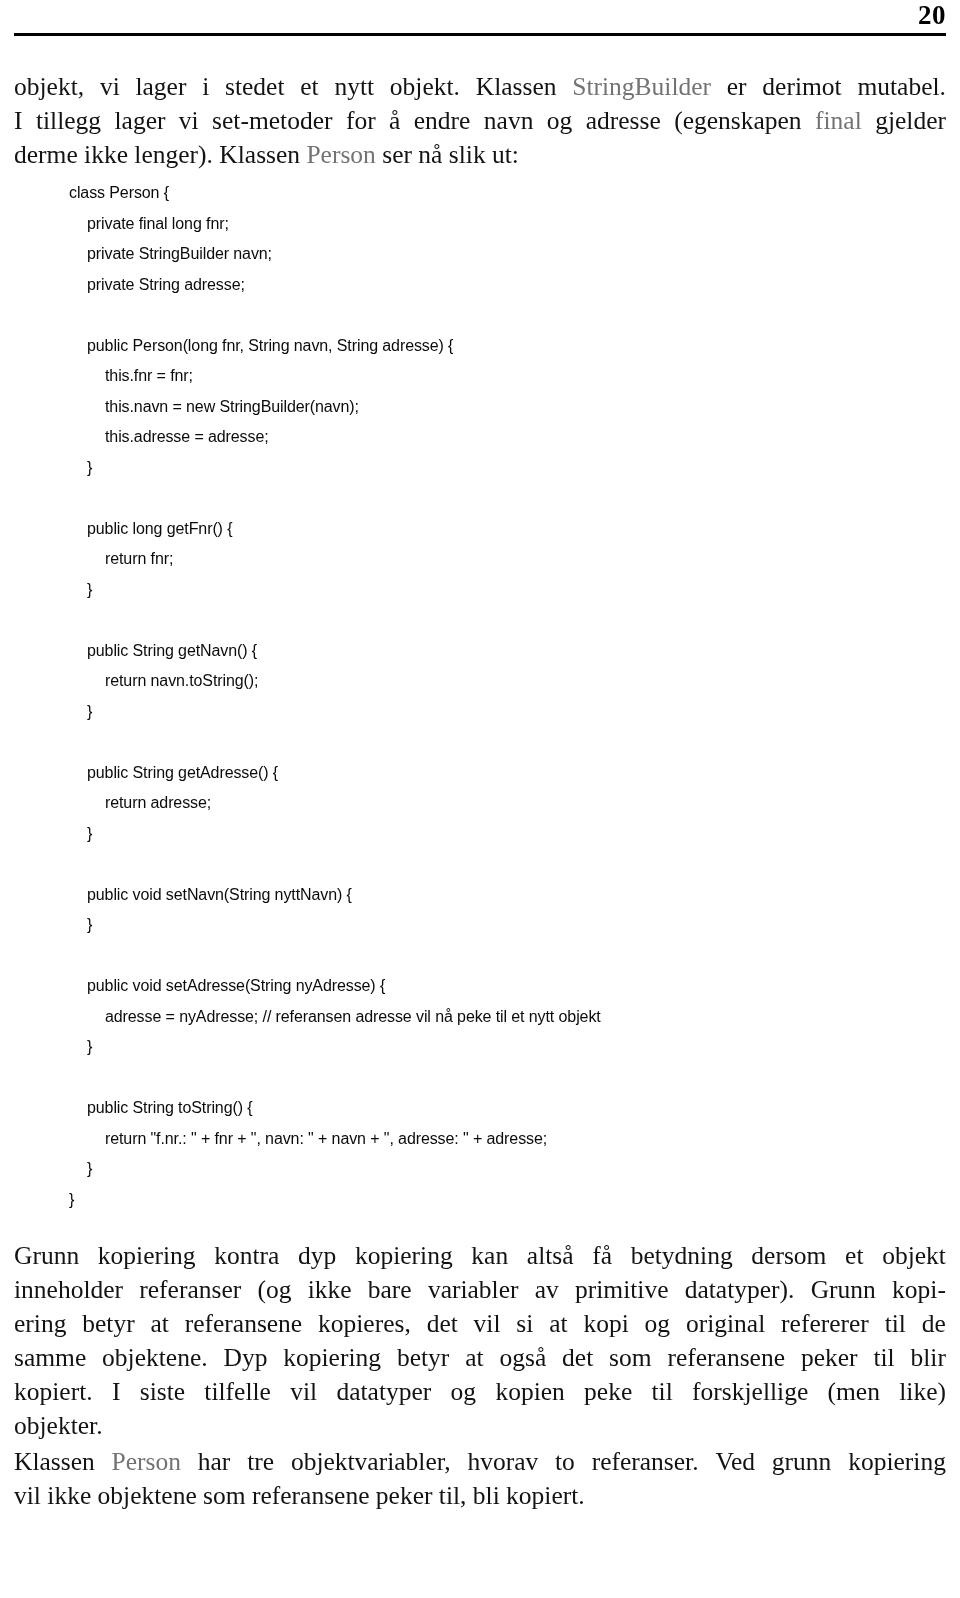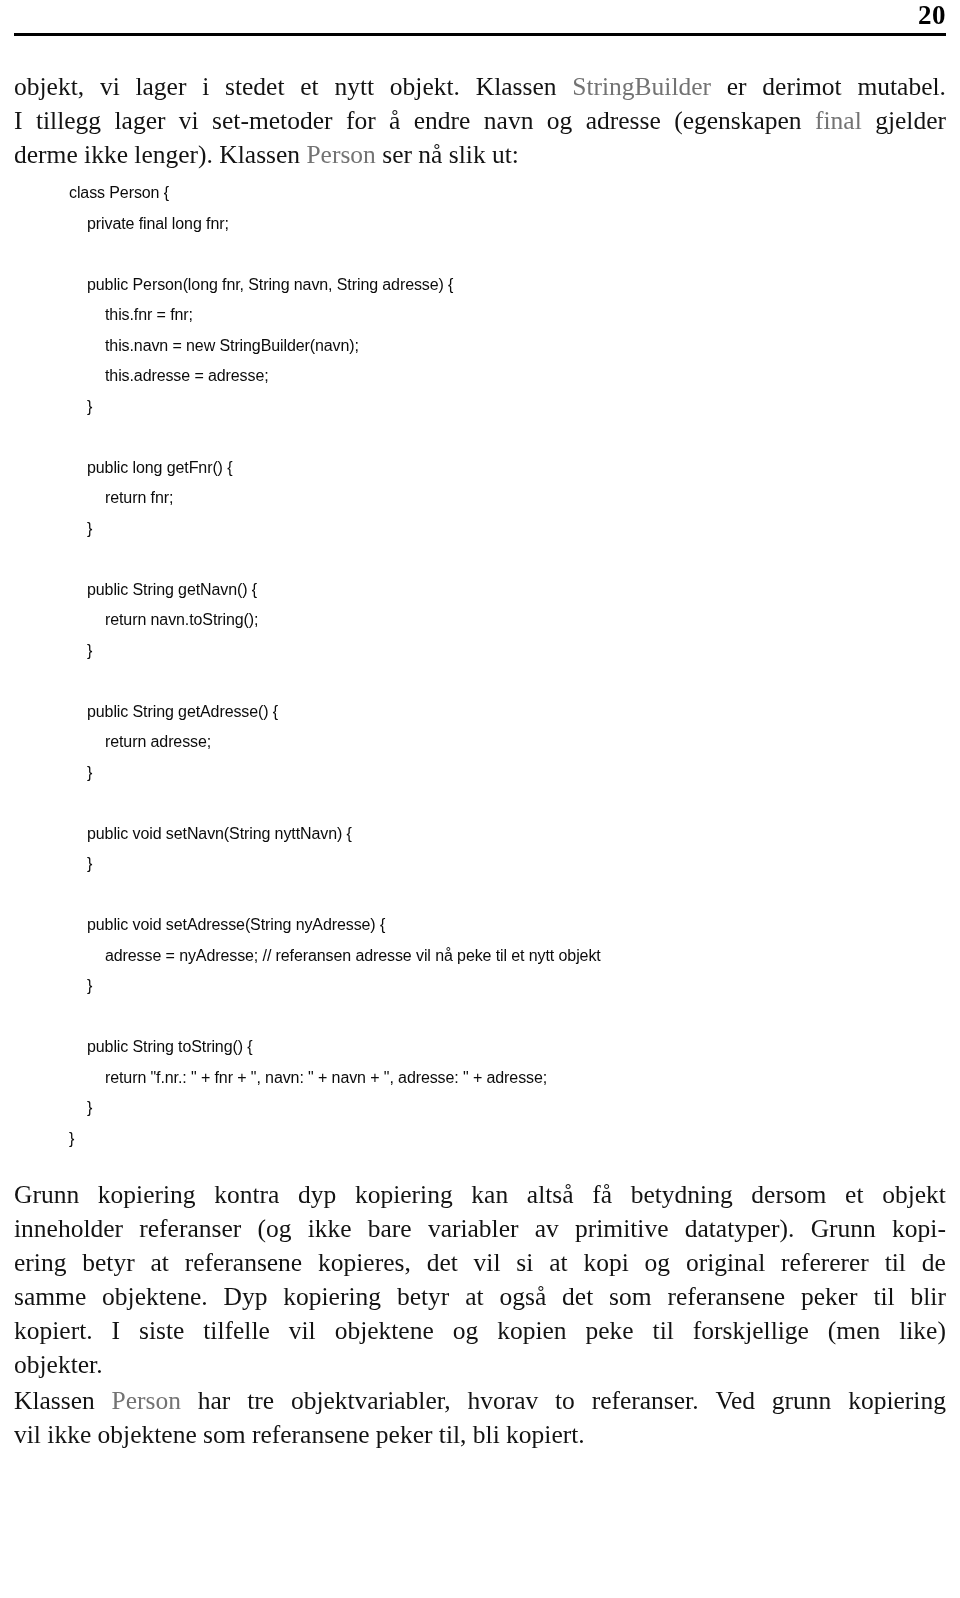--- a/index.html
+++ b/index.html
@@ -150,20 +150,22 @@
         <span>(egenskapen</span>
         <span class="lnk">final</span>
         <span>gjelder</span>
       </span>
     <span class="line"><span>derme ikke lenger). Klassen </span><span class="lnk">Person</span><span> ser nå slik ut:</span></span>
   </div>
 
   <div class="code" id="code-listing">
       <span class="cl ind0">class Person {</span>
       <span class="cl ind1">private final long fnr;</span>
+      <span class="cl ind1">private StringBuilder navn;</span>
+      <span class="cl ind1">private String adresse;</span>
       <span class="blank"></span>
       <span class="cl ind1">public Person(long fnr, String navn, String adresse) {</span>
       <span class="cl ind2">this.fnr = fnr;</span>
       <span class="cl ind2">this.navn = new StringBuilder(navn);</span>
       <span class="cl ind2">this.adresse = adresse;</span>
       <span class="cl ind1">}</span>
       <span class="blank"></span>
       <span class="cl ind1">public long getFnr() {</span>
       <span class="cl ind2">return fnr;</span>
       <span class="cl ind1">}</span>
@@ -249,21 +251,21 @@
           <span>peker</span>
           <span>til</span>
           <span>blir</span>
         </span>
         <span class="just-line">
           <span>kopiert.</span>
           <span>I</span>
           <span>siste</span>
           <span>tilfelle</span>
           <span>vil</span>
-          <span>objektene</span>
+          <span>datatyper</span>
           <span>og</span>
           <span>kopien</span>
           <span>peke</span>
           <span>til</span>
           <span>forskjellige</span>
           <span>(men</span>
           <span>like)</span>
         </span>
         <span class="line">objekter.</span>
       </div>

